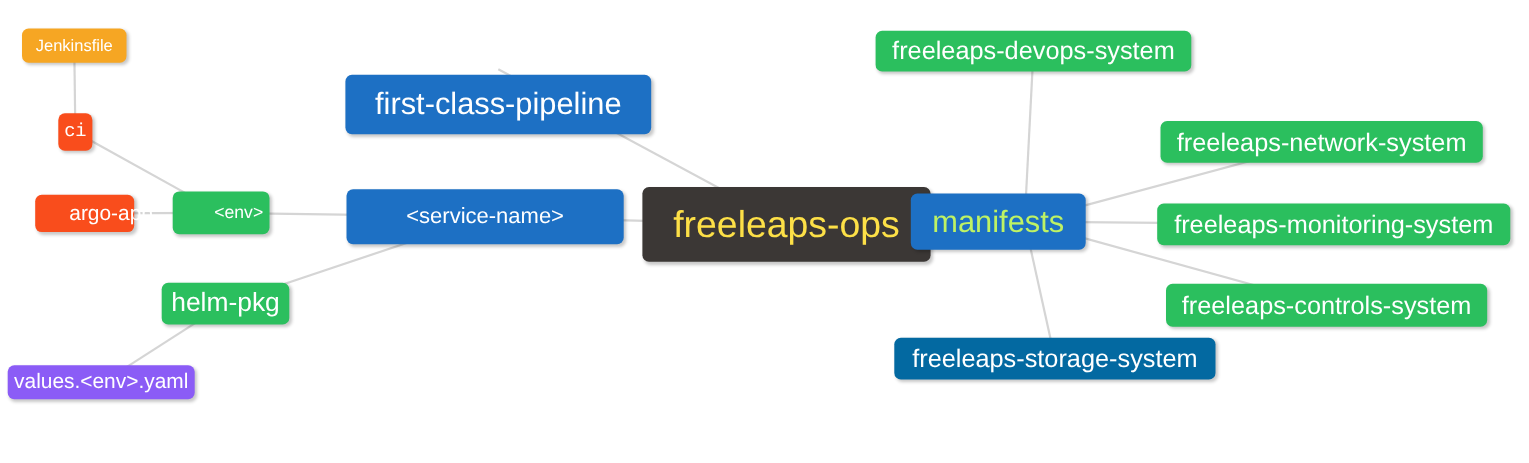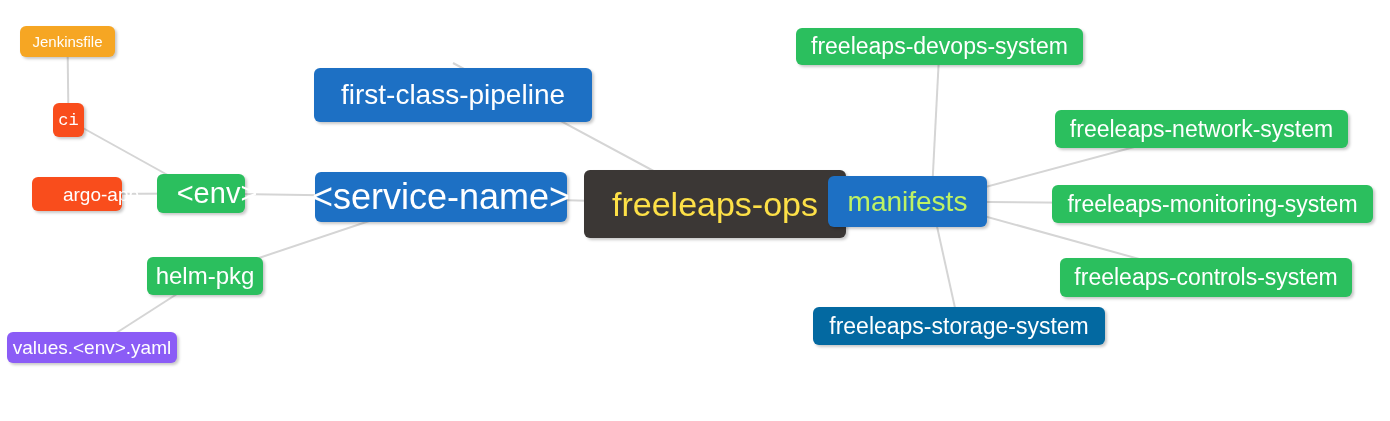--- a/index.html
+++ b/index.html
@@ -72,33 +72,33 @@
   <div id="node-layer">
       <div class="node" style="left: 20px; top: 26px; width: 95px; height: 31px; background: rgb(246, 166, 35); font-size: 15px; color: rgb(255, 255, 255);">
         <span>Jenkinsfile</span>
       </div>
       <div class="node" style="left: 53px; top: 103px; width: 31px; height: 34px; background: rgb(249, 77, 28); font-size: 17px; color: rgb(255, 255, 255); font-family: Liberation Mono, monospace;">
         <span>ci</span>
       </div>
       <div class="node" style="left: 32px; top: 177px; width: 90px; height: 34px; background: rgb(249, 77, 28); font-size: 19px; color: rgb(255, 255, 255); padding-left: 48px;">
         <span>argo-app</span>
       </div>
-      <div class="node" style="left: 157px; top: 174px; width: 88px; height: 39px; background: rgb(43, 191, 94); font-size: 29px; color: rgb(255, 255, 255); padding-left: 32px;">
+      <div class="node" style="left: 157px; top: 174px; width: 88px; height: 39px; background: rgb(43, 191, 94); font-size: 16px; color: rgb(255, 255, 255); padding-left: 32px;">
         <span>&lt;env&gt;</span>
       </div>
       <div class="node" style="left: 147px; top: 257px; width: 116px; height: 38px; background: rgb(43, 191, 94); font-size: 24px; color: rgb(255, 255, 255);">
         <span>helm-pkg</span>
       </div>
       <div class="node" style="left: 7px; top: 332px; width: 170px; height: 31px; background: #8b5cf6; font-size: 19px; color: rgb(255, 255, 255);">
         <span>values.&lt;env&gt;.yaml</span>
       </div>
       <div class="node" style="left: 314px; top: 36px; width: 278px; height: 54px; background: rgb(29, 112, 196); font-size: 28px; color: rgb(255, 255, 255); margin-top: 32px;">
         <span>first-class-pipeline</span>
       </div>
-      <div class="node" style="left: 315px; top: 172px; width: 252px; height: 50px; background: rgb(29, 112, 196); font-size: 36px; color: rgb(255, 255, 255);">
+      <div class="node" style="left: 315px; top: 172px; width: 252px; height: 50px; background: rgb(29, 112, 196); font-size: 20px; color: rgb(255, 255, 255);">
         <span>&lt;service-name&gt;</span>
       </div>
       <div class="node" style="left: 584px; top: 170px; width: 262px; height: 68px; background: rgb(59, 55, 53); font-size: 34px; color: #fde047;">
         <span>freeleaps-ops</span>
       </div>
       <div class="node" style="left: 828px; top: 176px; width: 159px; height: 51px; background: rgb(29, 112, 196); font-size: 28px; color: #bef264;">
         <span>manifests</span>
       </div>
       <div class="node" style="left: 796px; top: 28px; width: 287px; height: 37px; background: rgb(43, 191, 94); font-size: 23px; color: rgb(255, 255, 255);">
         <span>freeleaps-devops-system</span>

